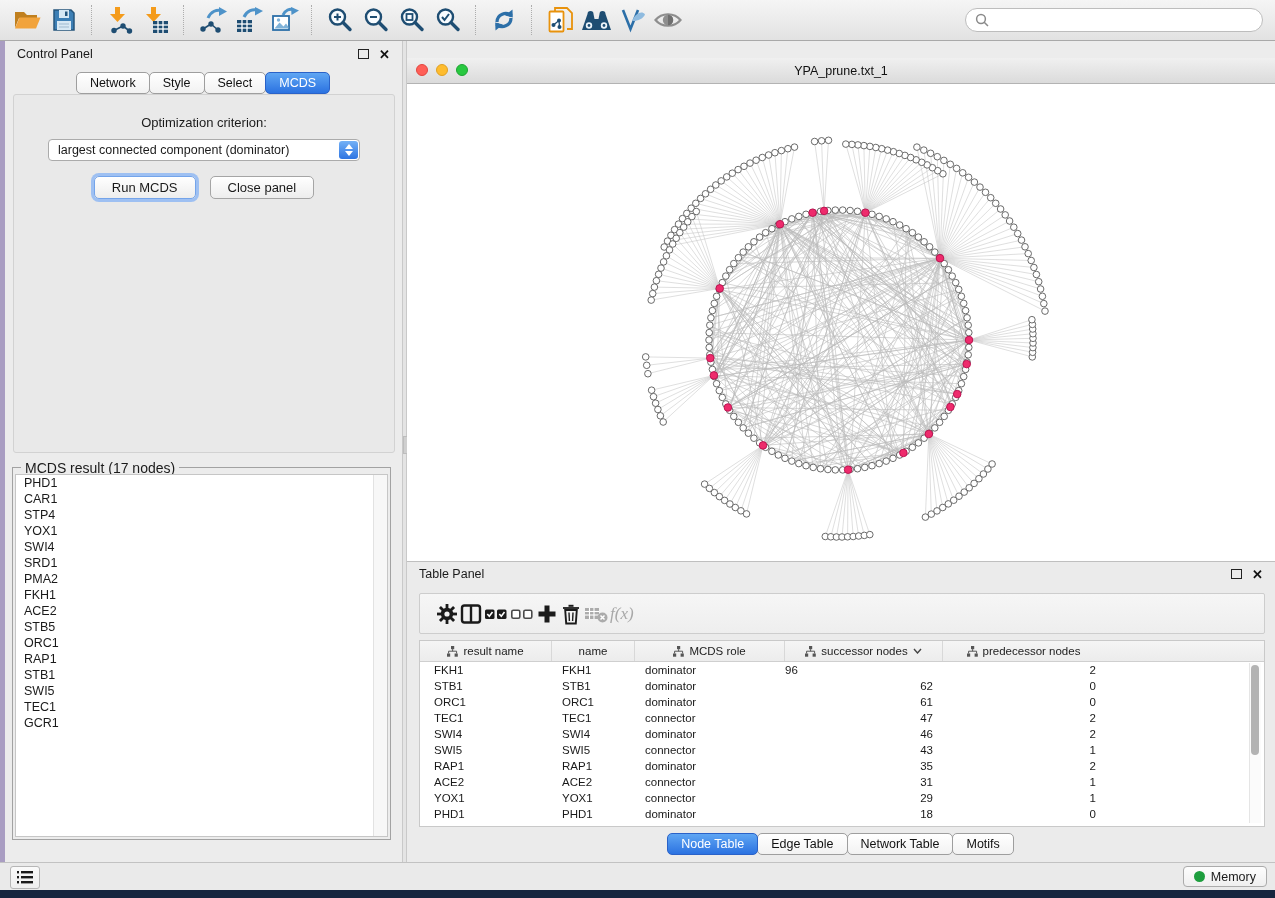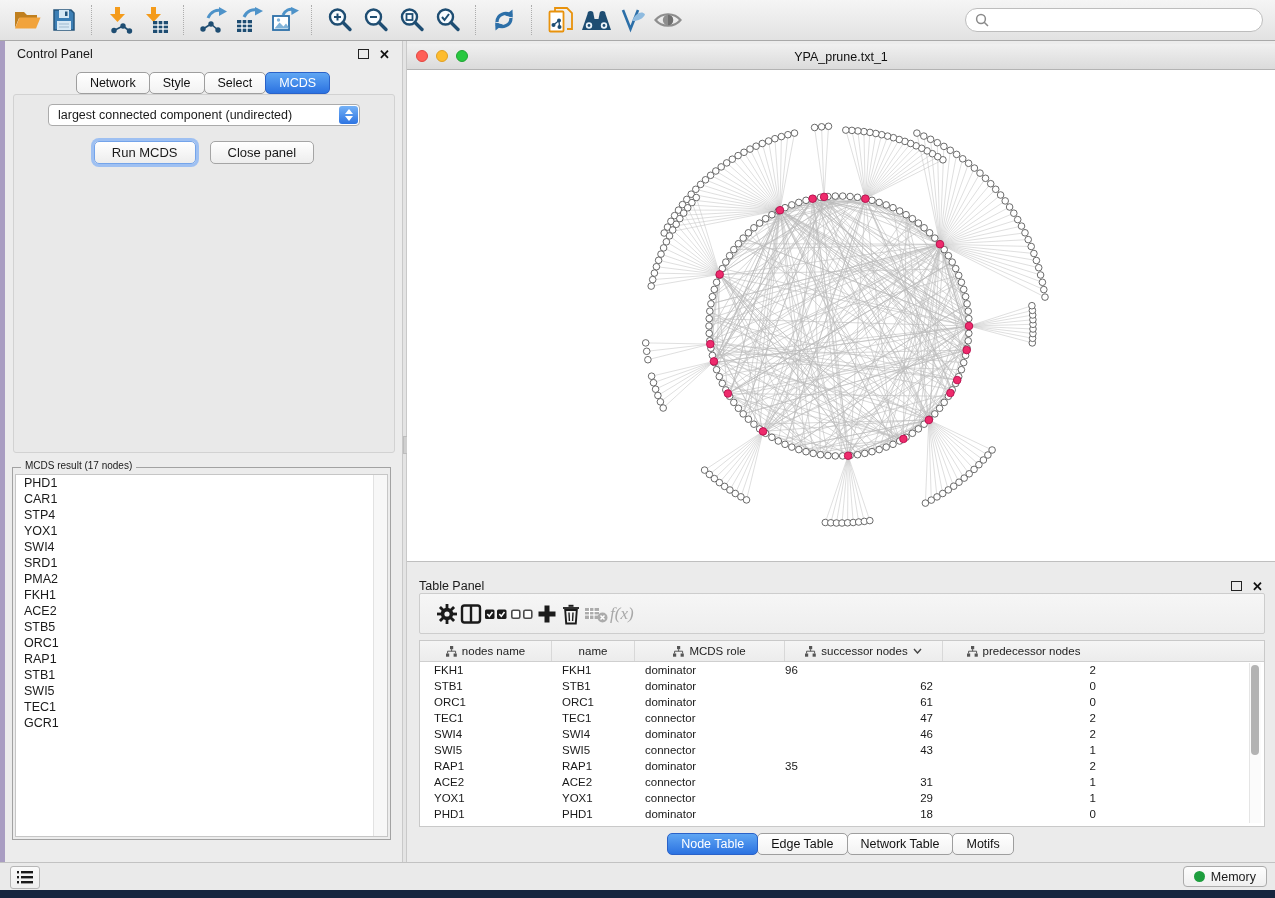--- a/index.html
+++ b/index.html
@@ -36,42 +36,42 @@
     display:flex;align-items:center;font-size:12.5px;padding-left:9px;box-sizing:border-box;position:relative;}
   .dd-stepper{position:absolute;right:1px;top:1px;bottom:1px;width:19px;border-radius:3px;
     background:linear-gradient(#74B1F6,#2D74E2);display:flex;flex-direction:column;align-items:center;justify-content:center;gap:2px;}
   .dd-up{width:0;height:0;border-left:4px solid transparent;border-right:4px solid transparent;border-bottom:5px solid #fff;}
   .dd-dn{width:0;height:0;border-left:4px solid transparent;border-right:4px solid transparent;border-top:5px solid #fff;}
   .btn-row{display:flex;justify-content:center;gap:14px;margin-top:15px;}
   .btn{height:23px;padding:0 17px;background:linear-gradient(#FFFFFF,#EDEDED);border:1px solid #A5A5A5;
     border-radius:5px;font-size:13px;display:flex;align-items:center;box-sizing:border-box;}
   .btn.focused{box-shadow:0 0 0 3px rgba(96,158,250,.55);border-color:#74A4EA;}
   .result-group{position:absolute;left:7px;right:11px;top:426px;height:371px;border:1px solid #A2A2A2;}
-  .result-legend{position:absolute;top:-8px;left:8px;background:#ECECEC;padding:0 4px;font-size:10px;}
+  .result-legend{position:absolute;top:-8px;left:8px;background:#ECECEC;padding:0 4px;font-size:14px;}
   .result-list{position:absolute;left:2px;right:2px;top:6px;bottom:2px;background:#fff;border:1px solid #C6C6C6;overflow:hidden;}
   .result-scroll{position:absolute;right:0;top:0;bottom:0;width:13px;background:#F7F7F7;border-left:1px solid #E2E2E2;}
   .list-item{font-size:12.5px;line-height:16px;padding-left:8px;}
   
   .v-divider{position:absolute;left:402px;top:41px;width:5px;height:821px;background:#E4E4E4;
     border-left:1px solid #C9C9C9;border-right:1px solid #C9C9C9;box-sizing:border-box;}
   .v-handle{position:absolute;top:395px;left:0;width:3px;height:16px;background:#CFCFCF;border:1px solid #BDBDBD;}
   
-  .network-panel{position:absolute;left:407px;top:44px;right:0;height:519px;}
+  .network-panel{position:absolute;left:407px;top:58px;right:0;height:519px;}
   .net-titlebar{height:25px;background:linear-gradient(#F0F0F0,#DBDBDB);border-bottom:1px solid #B3B3B3;
     position:relative;display:flex;align-items:center;justify-content:center;}
   .lights{position:absolute;left:9px;top:6px;display:flex;gap:8px;}
   .light{width:12px;height:12px;border-radius:50%;}
   .light.red{background:#FF5F57;border:1px solid #E24640;box-sizing:border-box;}
   .light.yellow{background:#FEBC2E;border:1px solid #E0A123;box-sizing:border-box;}
   .light.green{background:#28C840;border:1px solid #1FA433;box-sizing:border-box;}
   .net-title{font-size:12.5px;color:#111;}
   .net-canvas{position:absolute;top:26px;left:0;right:0;bottom:0;background:#fff;overflow:hidden;}
   
   .table-panel{position:absolute;left:407px;top:561px;right:0;height:301px;background:#EBEBEB;border-top:1px solid #BFBFBF;box-sizing:border-box;}
-  .tp-header{height:24px;display:flex;align-items:center;padding:12px 12px;font-size:12.5px;position:relative;}
+  .tp-header{height:24px;display:flex;align-items:center;padding:0 12px;font-size:12.5px;position:relative;}
   .tp-header .win-icons{margin-left:auto;}
   .tp-toolbar{position:absolute;left:12px;right:10px;top:31px;height:41px;background:linear-gradient(#F6F6F6,#EEEEEE);
     border:1px solid #CDCDCD;border-radius:2px;display:flex;align-items:center;padding:0 15px;box-sizing:border-box;}
   .fx{font-family:"Liberation Serif",serif;font-style:italic;font-size:17px;color:#A8A8A8;}
   .tp-table{position:absolute;left:12px;right:10px;top:78px;height:187px;background:#fff;border:1px solid #C9C9C9;box-sizing:border-box;}
   .thead{height:20px;display:flex;background:linear-gradient(#F5F5F5,#ECECEC);border-bottom:1px solid #CFCFCF;}
   .th{display:flex;align-items:center;justify-content:center;gap:5px;border-right:1px solid #D8D8D8;
     font-size:11.5px;color:#222;box-sizing:border-box;}
   .trow{height:16px;display:flex;align-items:center;font-size:11.5px;}
   .td{box-sizing:border-box;white-space:nowrap;overflow:hidden;}
@@ -270,22 +270,23 @@
         <span class="close-ic">✕</span>
       </span>
     </div>
     <div class="cp-tabs">
       <span class="tab">Network</span>
       <span class="tab">Style</span>
       <span class="tab">Select</span>
       <span class="tab active">MCDS</span>
     </div>
     <div class="cp-inset">
+      <div class="crit-label">Optimization criterion:</div>
       <div class="dropdown">
-        <span>largest connected component (undirected)</span>
+        <span>largest connected component (dominator)</span>
         <span class="dd-stepper">
             <span class="dd-up"></span>
             <span class="dd-dn"></span>
           </span>
       </div>
       <div class="btn-row">
         <div class="btn focused">Run MCDS</div>
         <div class="btn">Close panel</div>
       </div>
     </div>
@@ -1133,21 +1134,21 @@
       <div class="thead">
         <div class="th" style="width:132px">
           <svg width="11" height="11" viewBox="0 0 11 11">
               <g fill="#555">
                 <rect x="4" y="0" width="3.2" height="3.2"></rect>
                 <rect x="0" y="7.5" width="3.2" height="3.2"></rect>
                 <rect x="7.6" y="7.5" width="3.2" height="3.2"></rect>
               </g>
               <path d="M5.6 3.2 v2 M1.6 7.5 v-2.3 h8 v2.3" fill="none" stroke="#555"></path>
             </svg>
-          <span>nodes name</span>
+          <span>result name</span>
         </div>
         <div class="th" style="width:83px">
           <span>name</span>
         </div>
         <div class="th" style="width:150px">
           <svg width="11" height="11" viewBox="0 0 11 11">
               <g fill="#555">
                 <rect x="4" y="0" width="3.2" height="3.2"></rect>
                 <rect x="0" y="7.5" width="3.2" height="3.2"></rect>
                 <rect x="7.6" y="7.5" width="3.2" height="3.2"></rect>
@@ -1222,21 +1223,21 @@
             <div class="td" style="width:132px;padding-left:14px">SWI5</div>
             <div class="td" style="width:83px;padding-left:10px">SWI5</div>
             <div class="td" style="width:150px;padding-left:10px">connector</div>
             <div class="td" style="width:158px;padding-right:10px;text-align:right">43</div>
             <div class="td" style="width:161px;padding-right:8px;text-align:right">1</div>
           </div>
           <div class="trow">
             <div class="td" style="width:132px;padding-left:14px">RAP1</div>
             <div class="td" style="width:83px;padding-left:10px">RAP1</div>
             <div class="td" style="width:150px;padding-left:10px">dominator</div>
-            <div class="td" style="width:158px;padding-right:10px;">35</div>
+            <div class="td" style="width:158px;padding-right:10px;text-align:right">35</div>
             <div class="td" style="width:161px;padding-right:8px;text-align:right">2</div>
           </div>
           <div class="trow">
             <div class="td" style="width:132px;padding-left:14px">ACE2</div>
             <div class="td" style="width:83px;padding-left:10px">ACE2</div>
             <div class="td" style="width:150px;padding-left:10px">connector</div>
             <div class="td" style="width:158px;padding-right:10px;text-align:right">31</div>
             <div class="td" style="width:161px;padding-right:8px;text-align:right">1</div>
           </div>
           <div class="trow">

